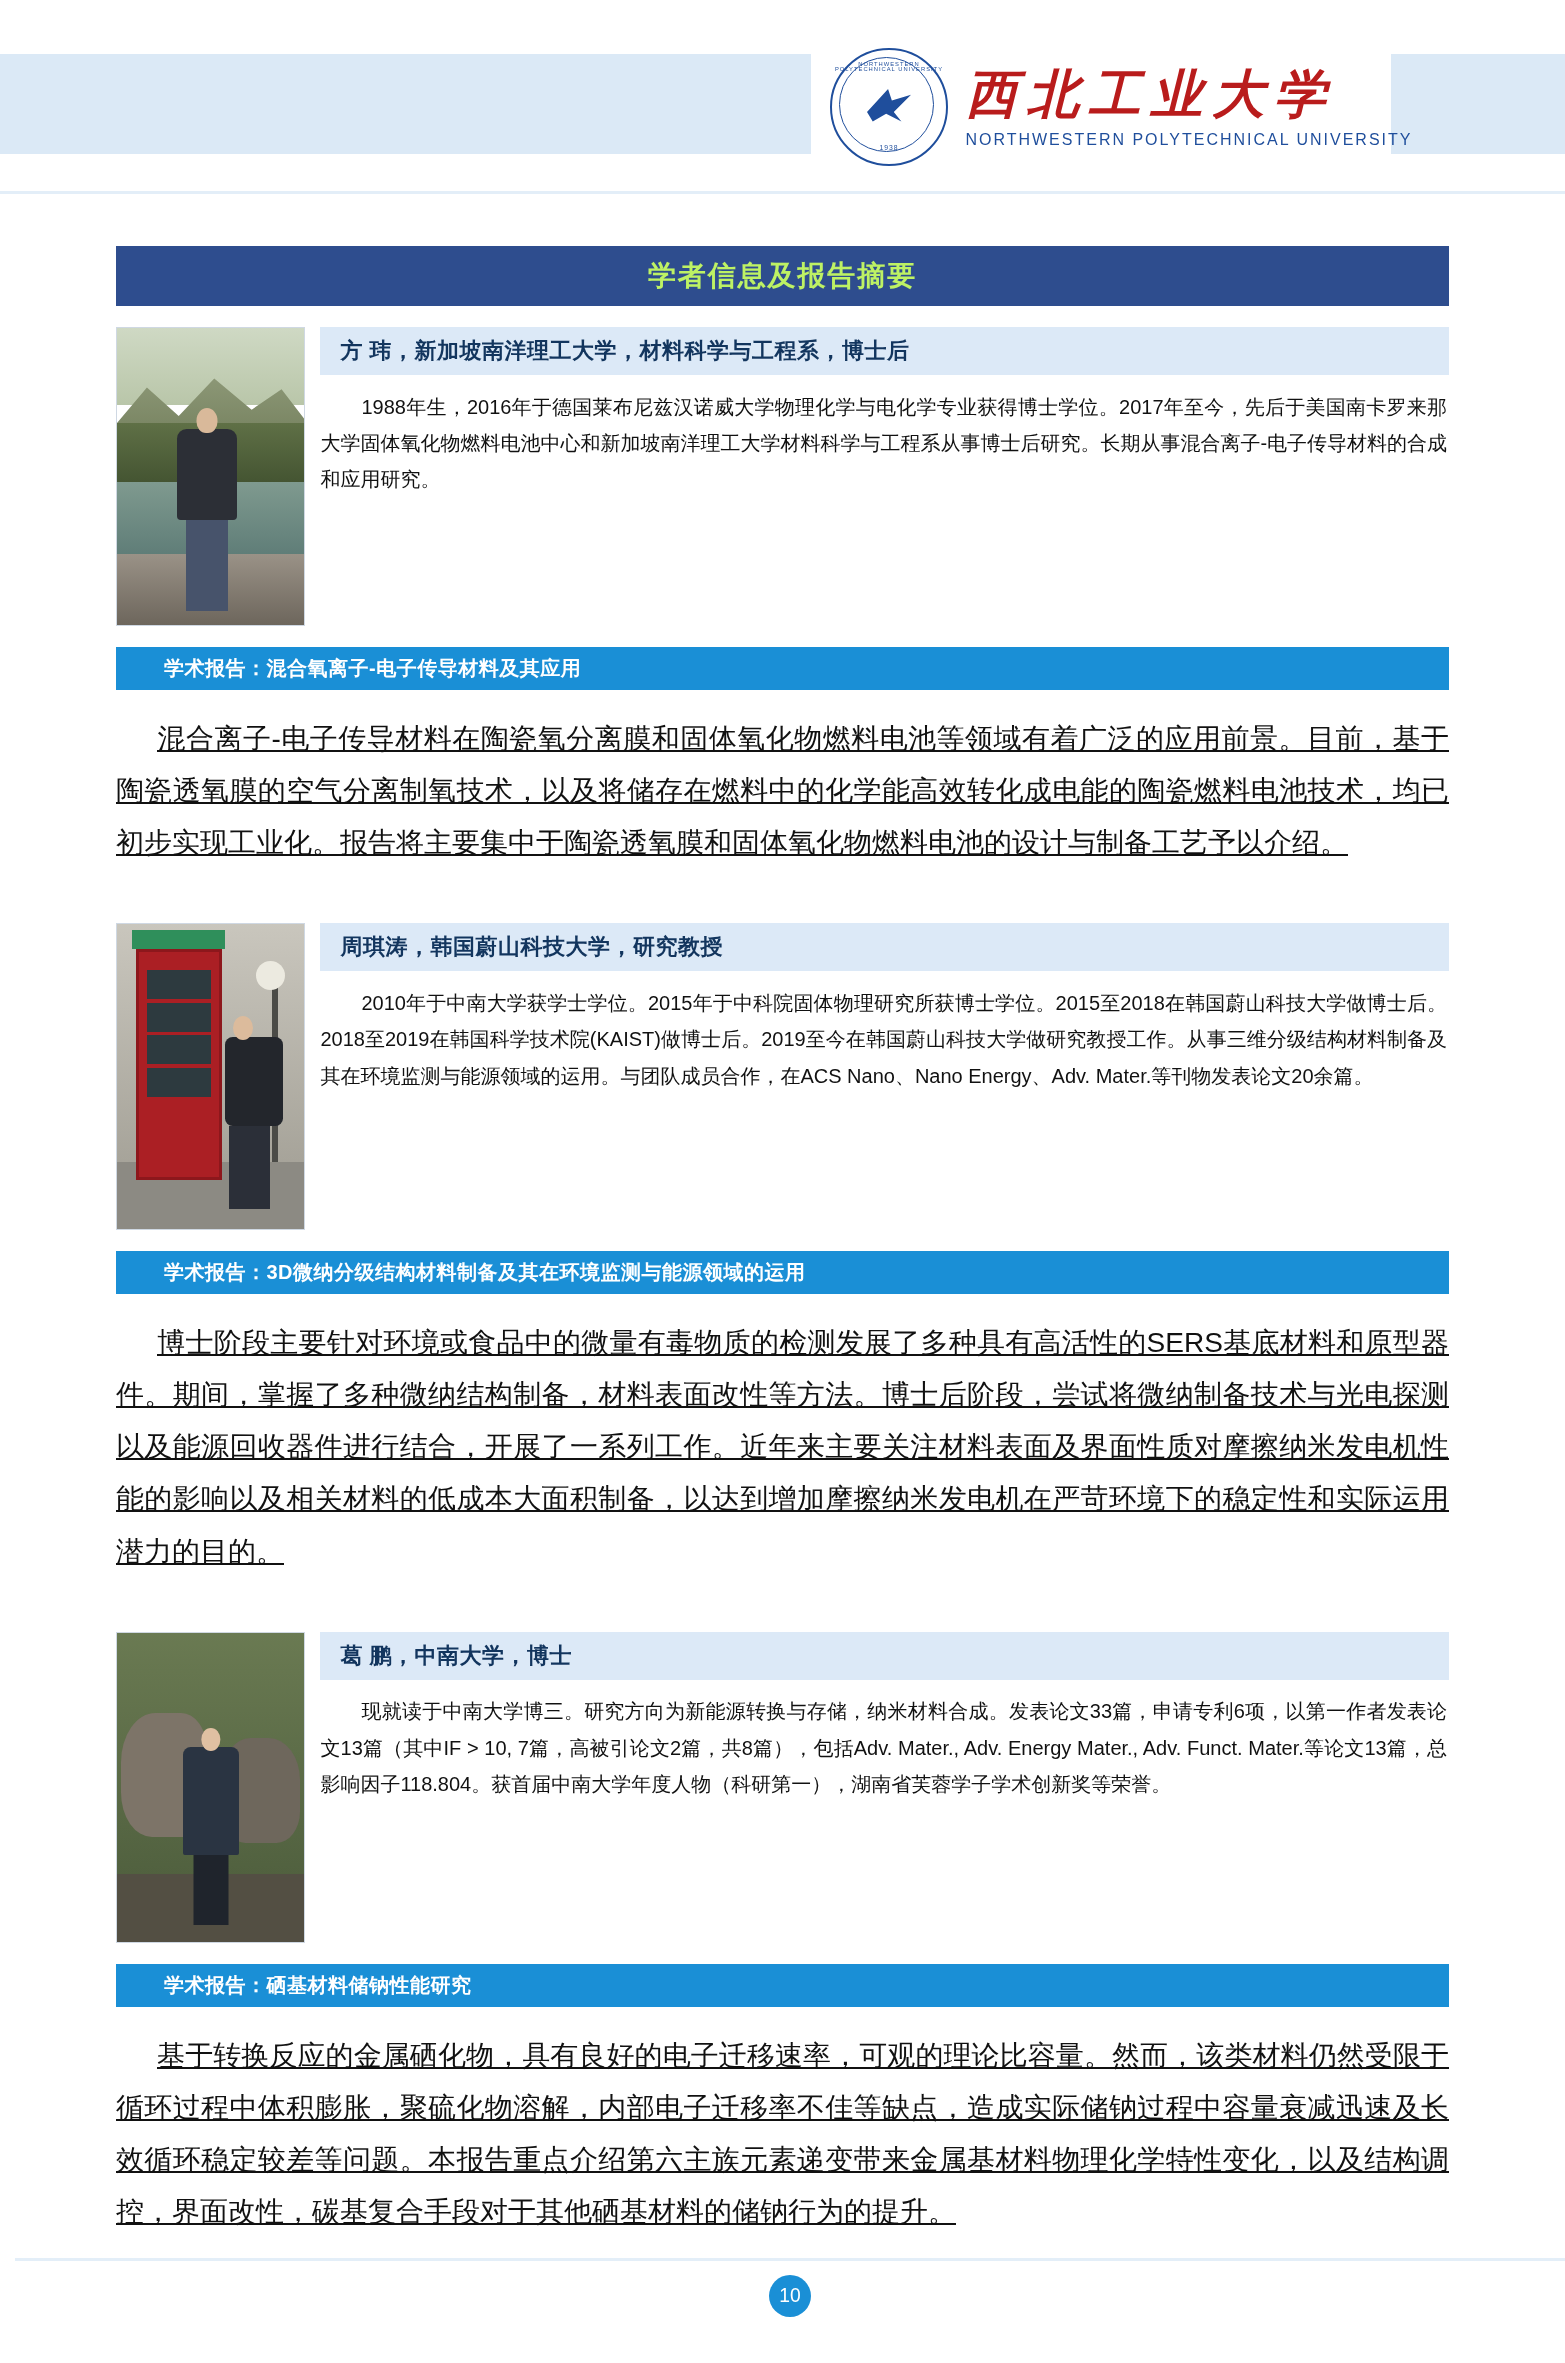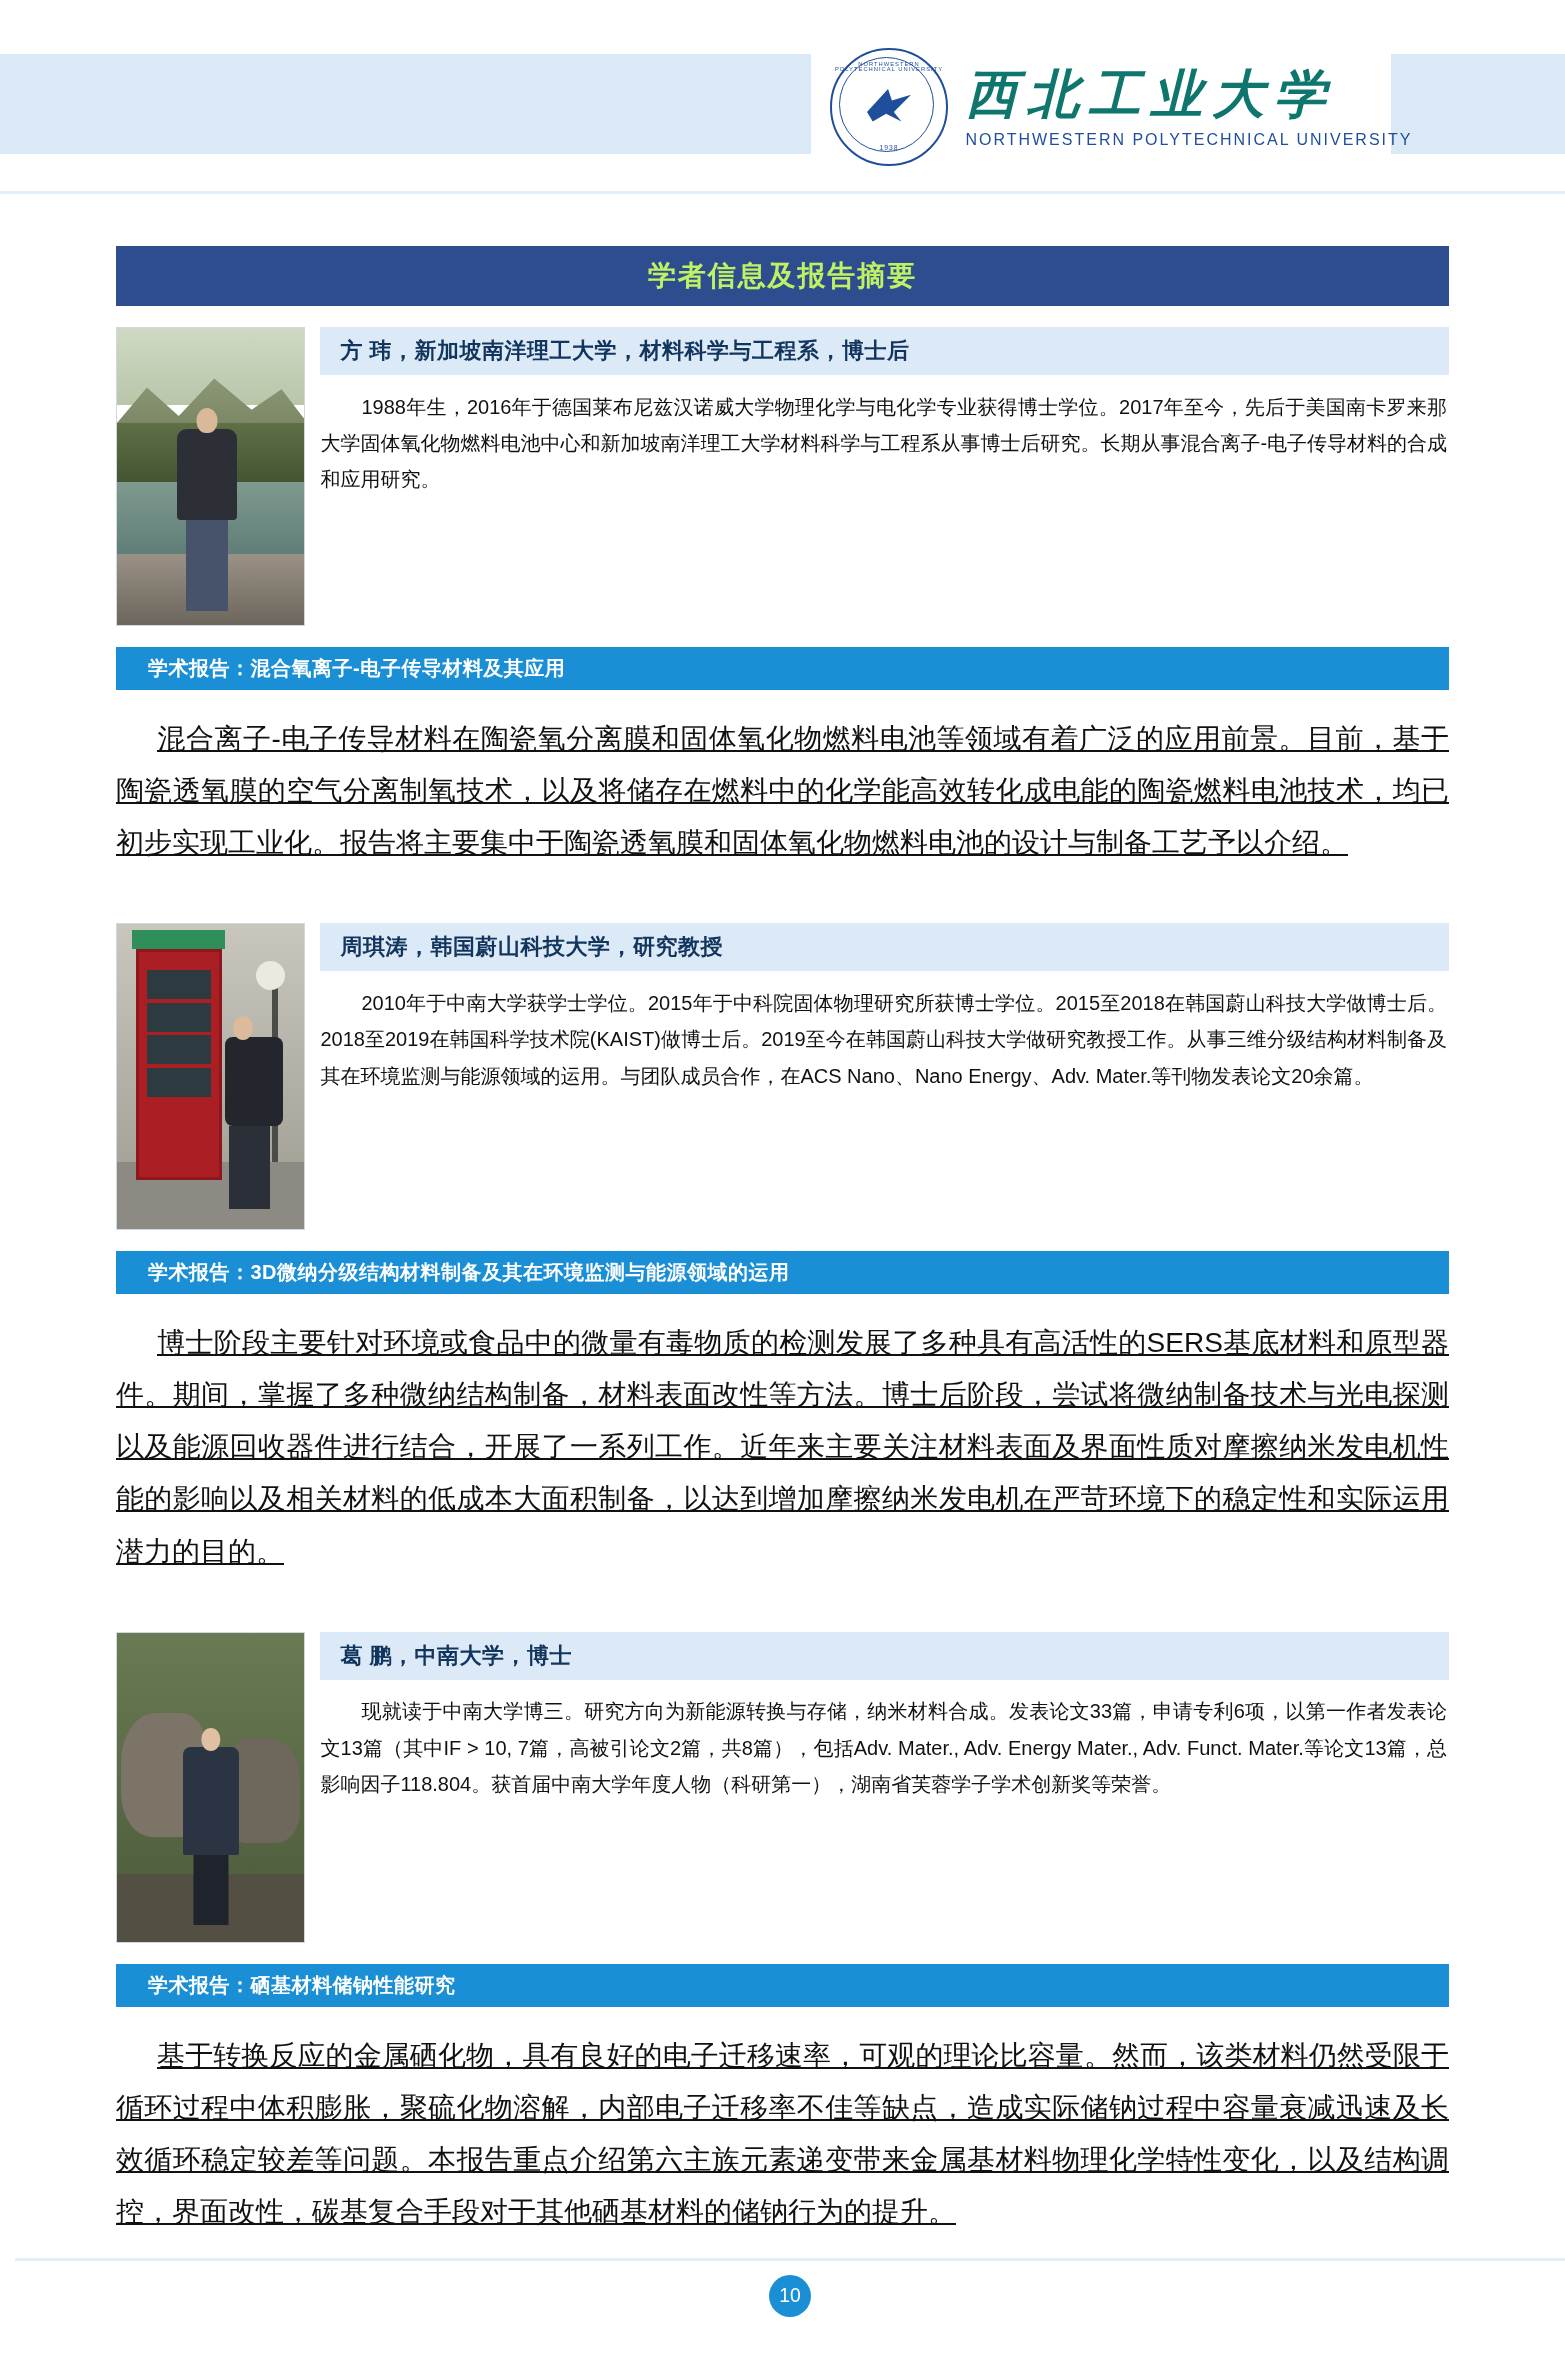--- a/index.html
+++ b/index.html
@@ -78,21 +78,21 @@
     letter-spacing: 1px;
     line-height: 1;
   }
   .seal .seal-top-text { top: 11.6px; }
   .seal .seal-bottom-text { bottom: 12.6px; font-size: 6.8px; }
   .uni-names { display: flex; flex-direction: column; justify-content: center; }
   .uni-cn {
     font-family: "DejaVu Serif", serif;
     font-size: 52px;
     font-weight: 700;
-    color: #0f766e;
+    color: #b91c1c;
     letter-spacing: 9.7px;
     line-height: 1.12;
     font-style: italic;
     white-space: nowrap;
   }
   .uni-en {
     font-size: 16px;
     color: #1f4e9c;
     letter-spacing: 2px;
     margin-top: 6.8px;
@@ -163,21 +163,21 @@
   .bio .indent { display: inline-block; width: 41px; }
 
   
   .report-bar {
     margin-top: 21px;
     background: #1a8fd6;
     color: #ffffff;
     height: 43px;
     display: flex;
     align-items: center;
-    padding-left: 32px;
+    padding-left: 48px;
     box-sizing: border-box;
     font-size: 20px;
     font-weight: 700;
     letter-spacing: 0.5px;
   }
   .abstract {
     margin-top: 23px;
     font-size: 28px;
     line-height: 1.86;
     text-align: justify;

